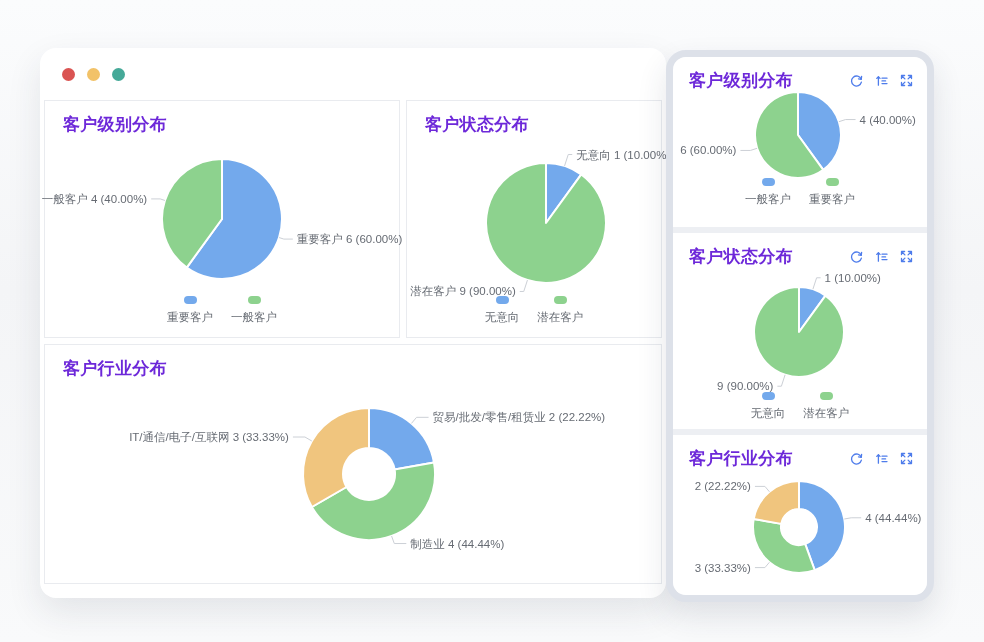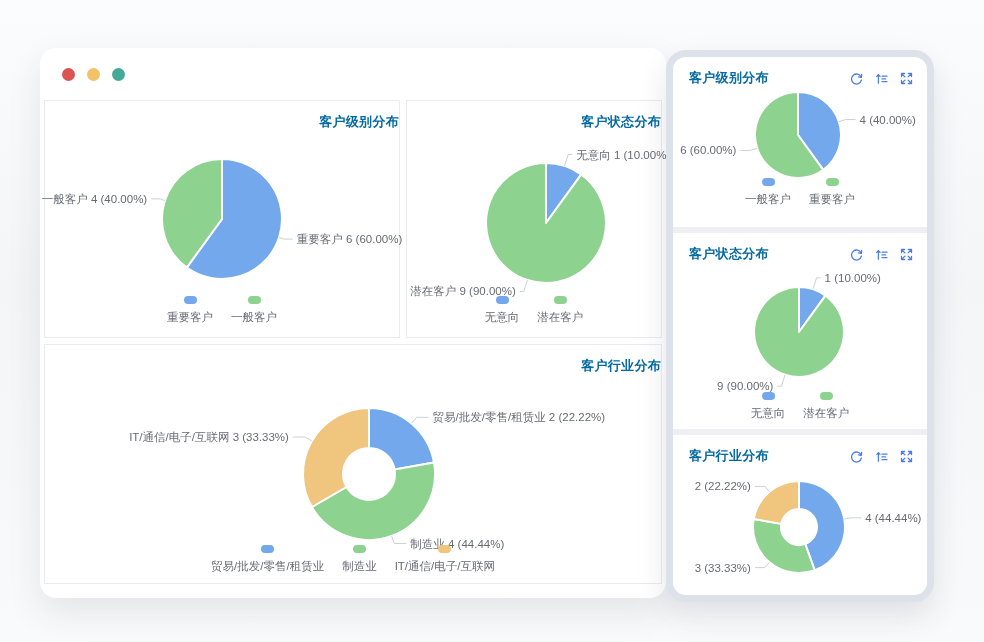--- a/index.html
+++ b/index.html
@@ -14,21 +14,21 @@
     position:absolute; left:40px; top:48px; width:626px; height:550px;
     background:#fff; border-radius:16px;
     box-shadow:0 14px 34px rgba(40,50,70,.10);
   }
   .titlebar { height:52px; display:flex; align-items:center; padding-left:22px; gap:12px; }
   .dot { width:13px; height:13px; border-radius:50%; display:inline-block; }
   .panel {
     position:absolute; background:#fff; border:1px solid #e9ebef;
   }
   .panel-title, .card-title {
-    font-size:13px; font-weight:bold; color:#0369a1; letter-spacing:.3px;text-align:right;
+    font-size:17px; font-weight:bold; color:#6d28d9; letter-spacing:.3px;
   }
   .panel-title { position:relative; z-index:2; padding:12px 0 0 18px; }
   #panel-level    { left:4px;   top:52px;  width:356px; height:238px; }
   #panel-status   { left:366px; top:52px;  width:256px; height:238px; }
   #panel-industry { left:4px;   top:296px; width:618px; height:240px; }
   .chart-svg { position:absolute; left:0; top:0; overflow:visible; }
   
   .legend {
     position:absolute; left:0; right:0; display:flex; justify-content:center;
     align-items:center; gap:18px; z-index:2;
@@ -113,34 +113,20 @@
         <path d="M 324 63 A 66 66 0 0 1 388.99731169880573 117.5392202739826 L 349.6050015783174 124.48514738065981 A 26 26 0 0 0 324 103 Z" fill="#73a9ec" stroke="#fff" stroke-width="2" stroke-linejoin="round"></path>
         <polyline points="366.4239822393116,78.44106675414744 371.5662831168039,72.31271120919563 383.5662831168039,72.31271120919563" fill="none" stroke="#ccd0d6" stroke-width="1"></polyline>
         <text x="387.5662831168039" y="76.31271120919563" text-anchor="start" font-size="11.5" fill="#666b73">贸易/批发/零售/租赁业 2 (22.22%)</text>
         <path d="M 388.99731169880573 117.5392202739826 A 66 66 0 0 1 266.84232335022705 162.00000000000003 L 301.48333950160463 142 A 26 26 0 0 0 349.6050015783174 124.48514738065981 Z" fill="#8dd28e" stroke="#fff" stroke-width="2" stroke-linejoin="round"></path>
         <polyline points="346.5733294594942,191.01971297186995 349.3094906060995,198.53725393815722 361.3094906060995,198.53725393815722" fill="none" stroke="#ccd0d6" stroke-width="1"></polyline>
         <text x="365.3094906060995" y="202.53725393815722" text-anchor="start" font-size="11.5" fill="#666b73">制造业 4 (44.44%)</text>
         <path d="M 266.84232335022705 162.00000000000003 A 66 66 0 0 1 324 63 L 324 103 A 26 26 0 0 0 301.48333950160463 142 Z" fill="#f0c57e" stroke="#fff" stroke-width="2" stroke-linejoin="round"></path>
         <polyline points="266.84232335022705,96 259.9141201199516,92 247.91412011995158,92" fill="none" stroke="#ccd0d6" stroke-width="1"></polyline>
         <text x="243.91412011995158" y="96" text-anchor="end" font-size="11.5" fill="#666b73">IT/通信/电子/互联网 3 (33.33%)</text>
       </svg>
-    <div class="legend" style="bottom: 9px;">
-        <span class="lg-item">
-          <span class="lg-marker" style="background: rgb(115, 169, 236);"></span>
-          <span class="lg-text">贸易/批发/零售/租赁业</span>
-        </span>
-        <span class="lg-item">
-          <span class="lg-marker" style="background: rgb(141, 210, 142);"></span>
-          <span class="lg-text">制造业</span>
-        </span>
-        <span class="lg-item">
-          <span class="lg-marker" style="background: rgb(240, 197, 126);"></span>
-          <span class="lg-text">IT/通信/电子/互联网</span>
-        </span>
-      </div>
   </div>
 </div>
 
 <div class="side-frame">
 
   <div class="side-card" id="card-level">
     <div class="card-head">
       <span class="card-title">客户级别分布</span>
       <span class="icon-row">
         <svg class="icon-btn ic-refresh" viewBox="0 0 15 15">

